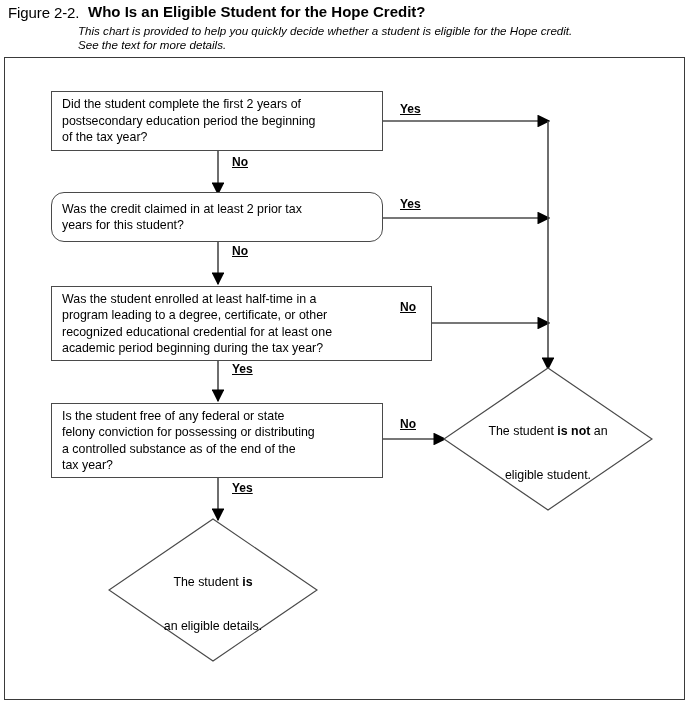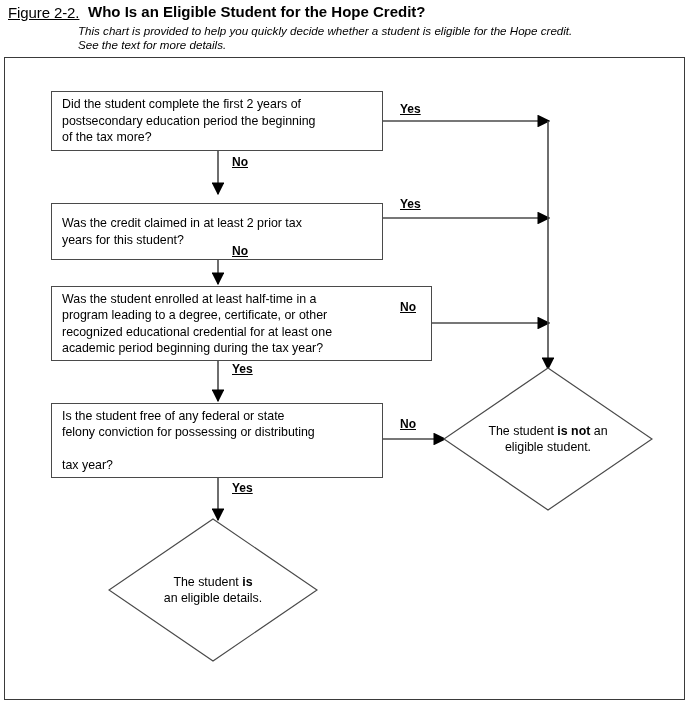--- a/index.html
+++ b/index.html
@@ -25,21 +25,20 @@
     height: 57px;
   }
   #figure-label {
     position: absolute;
     left: 8px;
     top: 4px;
     font-size: 15px;
     font-weight: normal;
     letter-spacing: -0.1px;
     white-space: nowrap;
-    text-decoration: underline;
   }
   #figure-title {
     position: absolute;
     left: 88px;
     top: 3px;
     font-size: 15px;
     font-weight: bold;
     white-space: nowrap;
   }
   #figure-subtitle {
@@ -88,21 +87,21 @@
     line-height: 16.5px;
     text-align: left;
     display: flex;
     align-items: center;
     justify-content: center;
     padding: 0 10px;
   }
   .proc-box .box-text { display: block; width: 100%; }
 
   #box-q1 { left: 51px;  top: 91px;  width: 332px; height: 60px; }
-  #box-q2 { left: 51px;  top: 203px; width: 332px; height: 57px; }
+  #box-q2 { left: 51px;  top: 192px; width: 332px; height: 50px; border-radius: 13px; }
   #box-q3 { left: 51px;  top: 286px; width: 381px; height: 75px; }
   #box-q4 { left: 51px;  top: 403px; width: 332px; height: 75px; }
 
   
   .diamond-wrap {
     position: absolute;
   }
   .diamond-wrap svg { display: block; }
   .diamond-text {
     position: absolute;
@@ -110,21 +109,21 @@
     top: 0;
     width: 100%;
     height: 100%;
     display: flex;
     align-items: center;
     justify-content: center;
     font-size: 12.4px;
     line-height: 16.5px;
     text-align: center;
   }
-  .diamond-text .dia-line { display: block; white-space: nowrap; }
+  .diamond-text .dia-line { display: block; white-space: nowrap; margin-top: 28px; }
 
   #diamond-not-eligible { left: 443px; top: 367px; width: 210px; height: 144px; }
   #diamond-eligible     { left: 108px; top: 518px; width: 210px; height: 144px; }
 
   
   .edge-label {
     position: absolute;
     font-size: 12px;
     font-weight: bold;
     white-space: nowrap;
@@ -173,21 +172,21 @@
   <line x1="383" y1="323" x2="549" y2="323" stroke="#4a4a4a" stroke-width="1.6" marker-end="url(#arrow-right)"></line>
   <line x1="383" y1="439" x2="445" y2="439" stroke="#4a4a4a" stroke-width="1.6" marker-end="url(#arrow-right)"></line>
 
   <line x1="548" y1="121" x2="548" y2="369" stroke="#4a4a4a" stroke-width="1.6" marker-end="url(#arrow-down)"></line>
 </svg>
 
 <div class="proc-box" id="box-q1">
   <span class="box-text">
     <span>Did the student complete the first 2 years of</span><br>
     <span>postsecondary education period the beginning</span><br>
-    <span>of the tax more?</span>
+    <span>of the tax year?</span>
   </span>
 </div>
 
 <div class="proc-box" id="box-q2">
   <span class="box-text">
     <span>Was the credit claimed in at least 2 prior tax</span><br>
     <span>years for this student?</span>
   </span>
 </div>
 
@@ -197,21 +196,21 @@
     <span>program leading to a degree, certificate, or other</span><br>
     <span>recognized educational credential for at least one</span><br>
     <span>academic period beginning during the tax year?</span>
   </span>
 </div>
 
 <div class="proc-box" id="box-q4">
   <span class="box-text">
     <span>Is the student free of any federal or state</span><br>
     <span>felony conviction for possessing or distributing</span><br>
-    <br>
+    <span>a controlled substance as of the end of the</span><br>
     <span>tax year?</span>
   </span>
 </div>
 
 <div class="diamond-wrap" id="diamond-not-eligible">
   <svg width="210" height="144" viewBox="0 0 210 144" xmlns="http://www.w3.org/2000/svg">
     <polygon points="105,1 209,72 105,143 1,72" fill="#ffffff" stroke="#4a4a4a" stroke-width="1.2"></polygon>
   </svg>
   <div class="diamond-text">
     <span>

